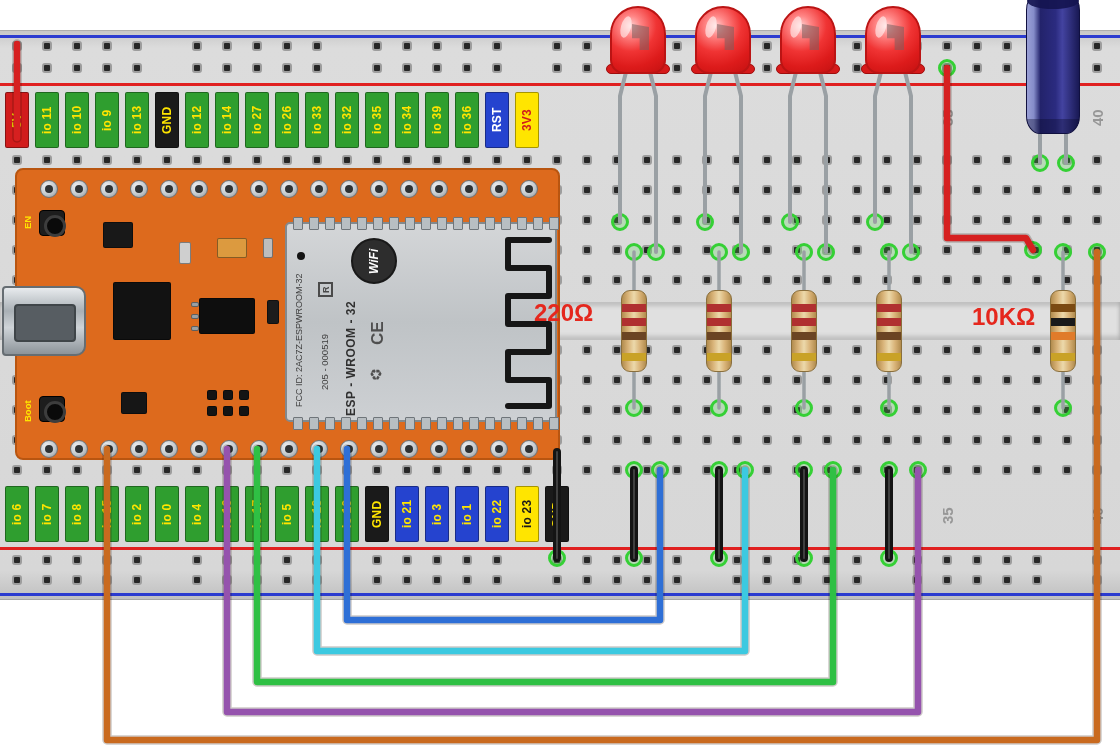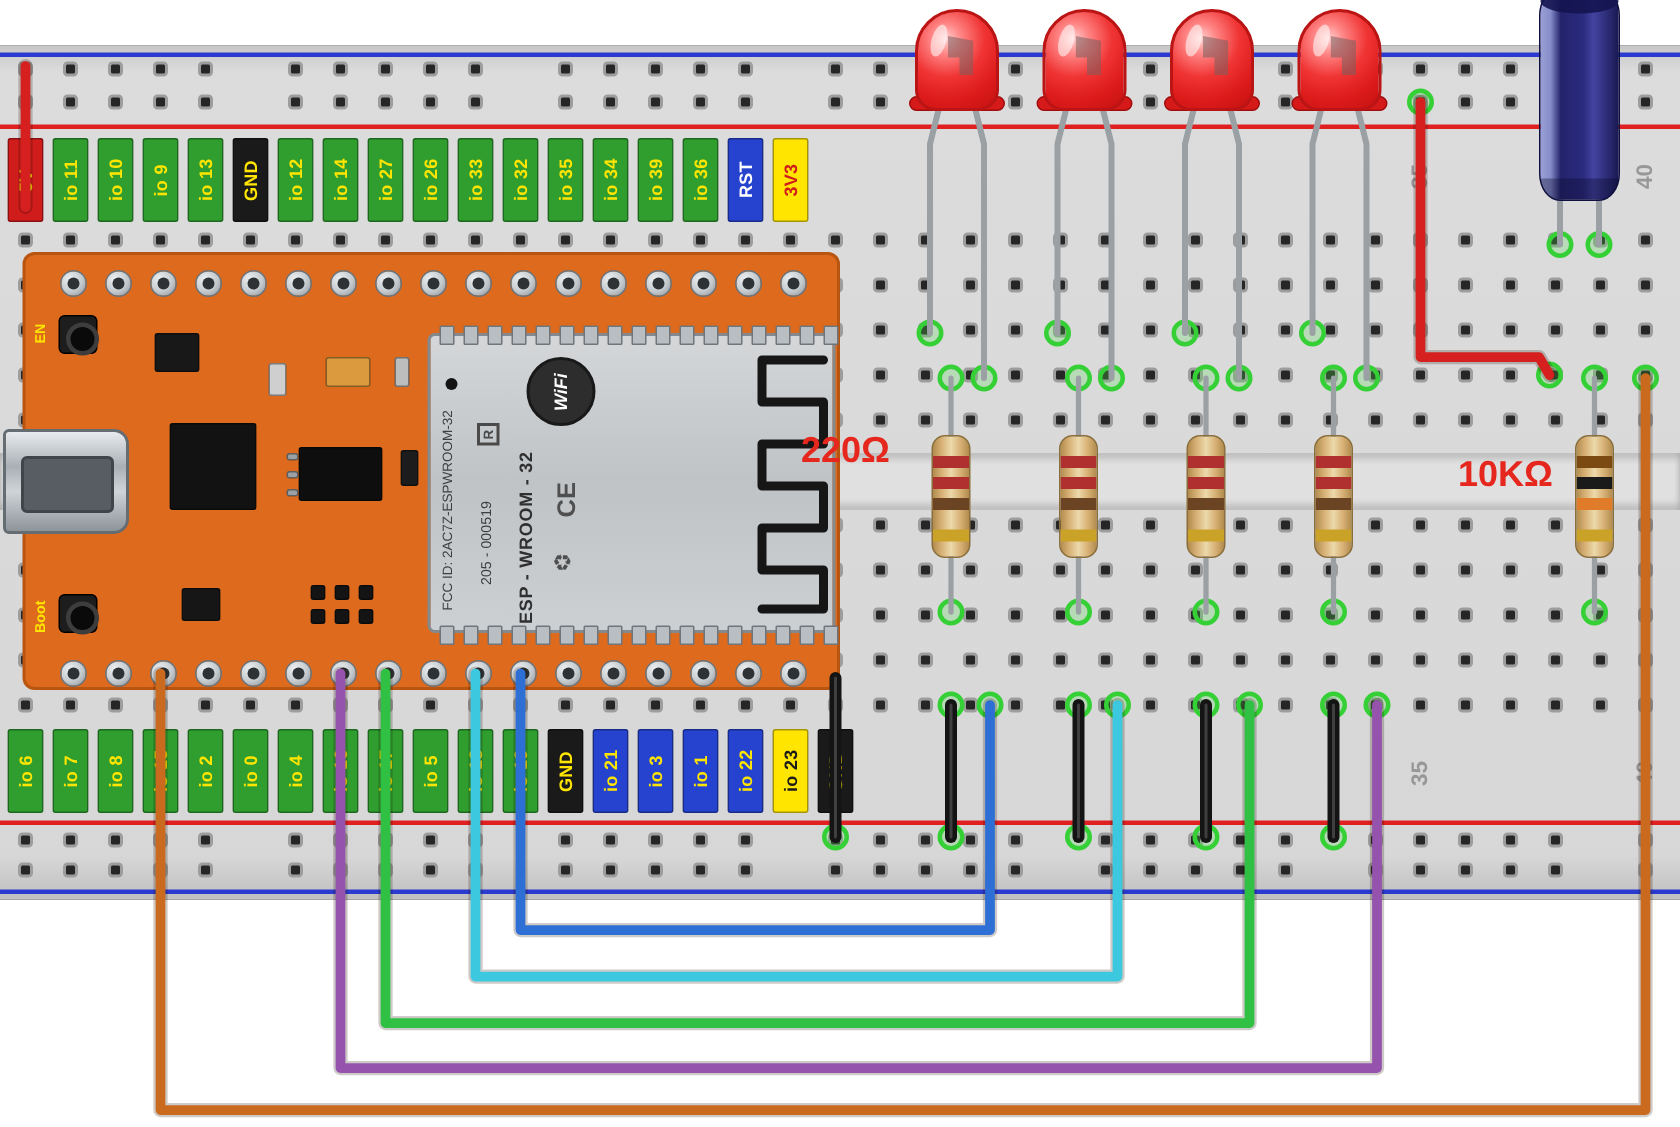--- a/index.html
+++ b/index.html
@@ -53,21 +53,21 @@
   #reg-box{left:31px;top:58px;width:15px;height:15px;border:2px solid #4a4a4a;font-size:9px;font-weight:bold;color:#4a4a4a}
   #serial-text{left:30px;top:82px;width:15px;height:112px;font-size:9.5px;color:#3e3e3e}
   #name-text{left:55px;top:72px;width:17px;height:124px;font-size:12px;font-weight:bold;color:#303030;letter-spacing:.5px}
   #wifi-logo{left:64px;top:14px;width:46px;height:46px;background:#2d2d2d;border-radius:50%;border:2px solid #191919}
   #wifi-text{left:0;top:0;width:100%;height:100%;color:#fff;font-size:12px;font-weight:bold;font-style:italic}
   #ce-text{left:82px;top:92px;width:18px;height:34px;font-size:17px;font-weight:bold;color:#4f4f4f}
   #recycle-text{left:80px;top:136px;width:18px;height:28px;font-size:15px;color:#4f4f4f}
 
   
   .rlabel{z-index:28;font-size:24px;font-weight:bold;color:#e5271d}
-  #r220-label{left:534px;top:287px;width:70px;height:26px}
+  #r220-label{left:534px;top:299px;width:70px;height:26px}
   #r10k-label{left:972px;top:303px;width:80px;height:26px}
   .resistor-body{width:26px;height:82px;top:290px;border-radius:9px;z-index:26;overflow:hidden;
     background:linear-gradient(90deg,#b28c4e 0%,#d8b277 25%,#ecd9ab 50%,#d8b277 75%,#b28c4e 100%);
     border:1px solid #8a6f3c}
   .rband{left:0;width:100%;height:8px}
   .led-body{width:56px;height:68px;top:6px;z-index:30;overflow:hidden;
     border-radius:28px 28px 14px 14px;border:2px solid #bb1414;
     background:radial-gradient(circle at 36% 28%,#ffd0d0 0%,#ff8484 18%,#f03434 45%,#dd1b1b 72%,#c51111 100%)}
   .led-flange{height:10px;top:64px;border-radius:5px;background:#d61a1a;border:1px solid #9f0d0d;z-index:29}
   .led-die{left:20px;top:16px;width:17px;height:26px;background:rgba(120,95,95,.55);

